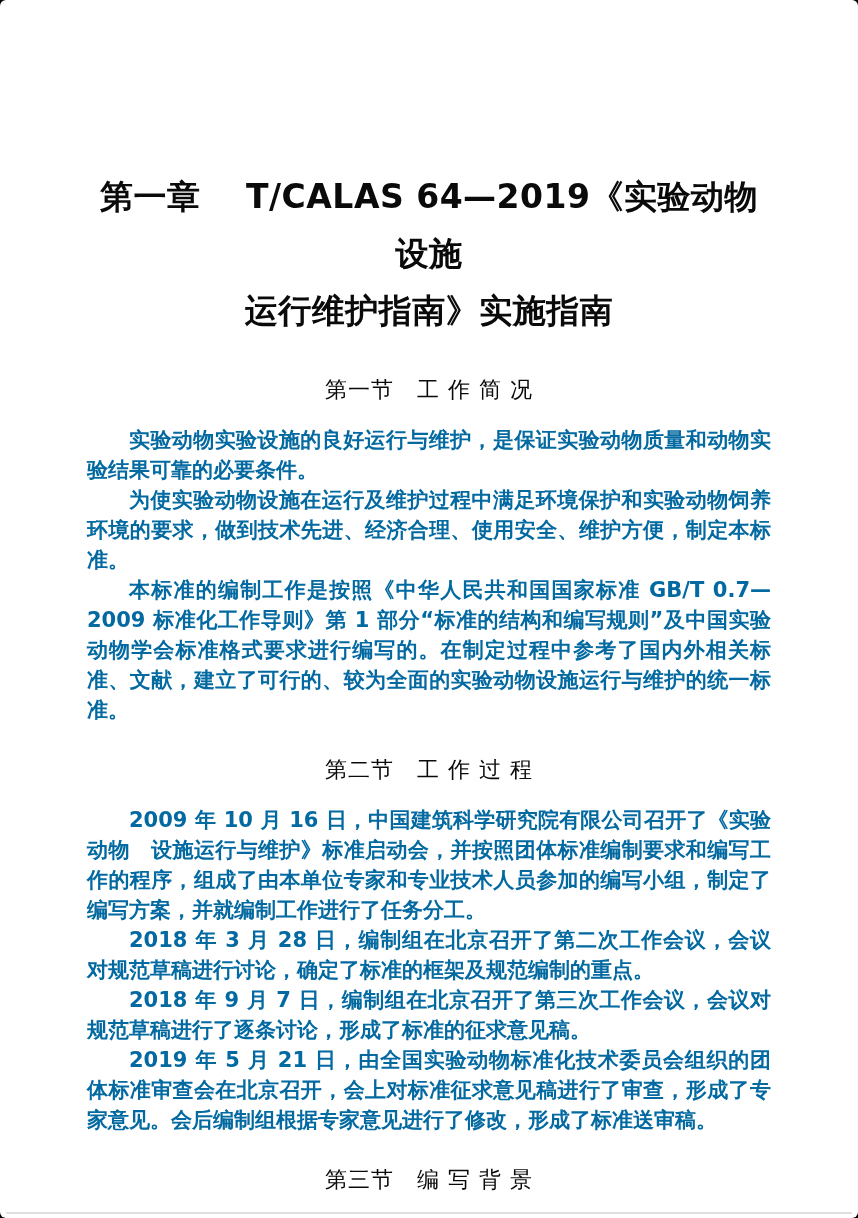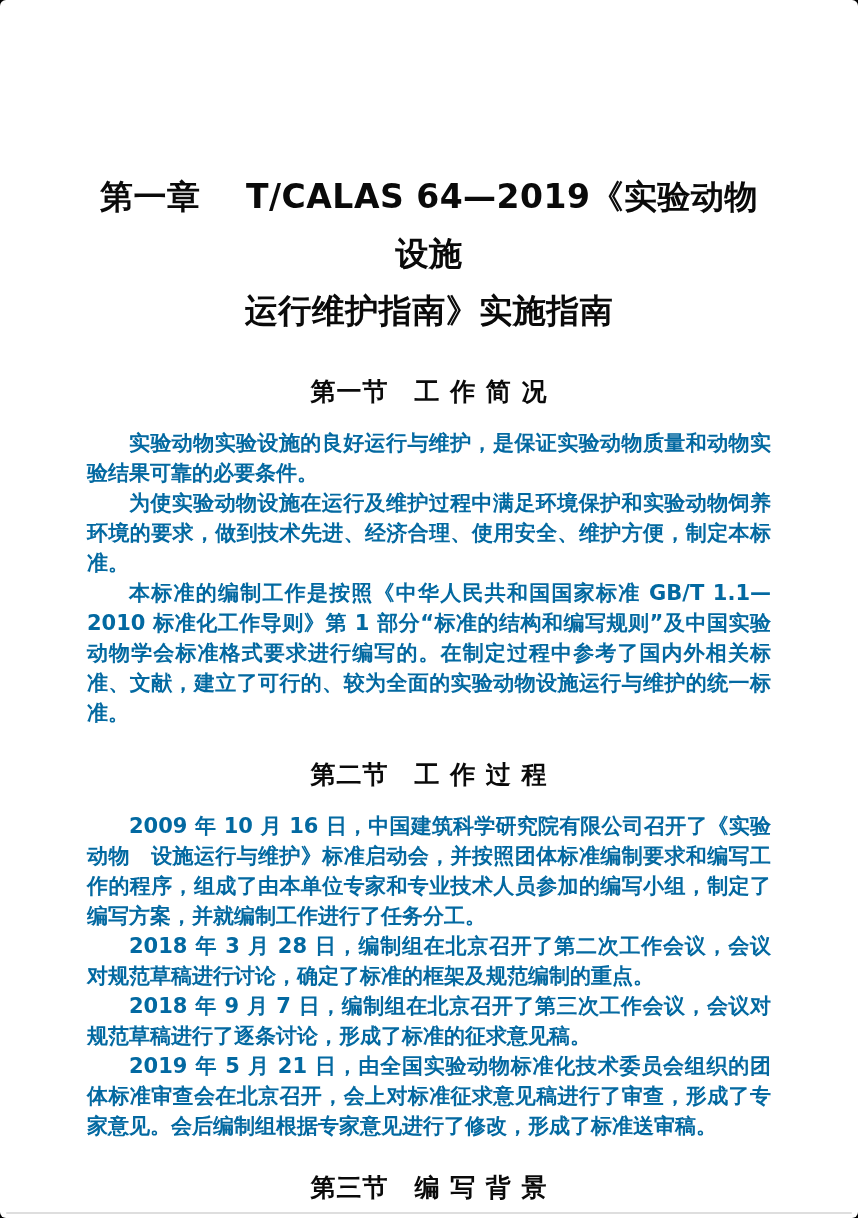--- a/index.html
+++ b/index.html
@@ -28,22 +28,22 @@
     line-height: 57px;
     font-weight: 700;
     text-align: center;
     letter-spacing: 0.5px;
     color: #0a0a0a;
   }
   .chapter-title .line {
     display: block;
   }
   .section-heading {
-    font-size: 25px;
-    font-weight: 700;
+    font-size: 22px;
+    font-weight: 400;
     text-align: center;
     letter-spacing: 1px;
     margin: 30px 0 20px 0;
     color: #0a0a0a;
   }
   .section-heading.first {
     margin-top: 36px;
   }
   .body-paragraph {
     margin: 0;
@@ -72,21 +72,21 @@
 
     <h1 class="chapter-title">
       <span class="line">第一章　 T/CALAS 64—2019《实验动物　设施</span>
       <span class="line">运行维护指南》实施指南</span>
     </h1>
 
     <section>
       <h2 class="section-heading first">第一节　工 作 简 况</h2>
       <p class="body-paragraph">实验动物实验设施的良好运行与维护，是保证实验动物质量和动物实验结果可靠的必要条件。</p>
       <p class="body-paragraph">为使实验动物设施在运行及维护过程中满足环境保护和实验动物饲养环境的要求，做到技术先进、经济合理、使用安全、维护方便，制定本标准。</p>
-      <p class="body-paragraph">本标准的编制工作是按照《中华人民共和国国家标准 GB/T 1.1—2010 标准化工作导则》第 1 部分“标准的结构和编写规则”及中国实验动物学会标准格式要求进行编写的。在制定过程中参考了国内外相关标准、文献，建立了可行的、较为全面的实验动物设施运行与维护的统一标准。</p>
+      <p class="body-paragraph">本标准的编制工作是按照《中华人民共和国国家标准 GB/T 0.7—2009 标准化工作导则》第 1 部分“标准的结构和编写规则”及中国实验动物学会标准格式要求进行编写的。在制定过程中参考了国内外相关标准、文献，建立了可行的、较为全面的实验动物设施运行与维护的统一标准。</p>
     </section>
 
     <section>
       <h2 class="section-heading">第二节　工 作 过 程</h2>
       <p class="body-paragraph">2009 年 10 月 16 日，中国建筑科学研究院有限公司召开了《实验动物　设施运行与维护》标准启动会，并按照团体标准编制要求和编写工作的程序，组成了由本单位专家和专业技术人员参加的编写小组，制定了编写方案，并就编制工作进行了任务分工。</p>
       <p class="body-paragraph">2018 年 3 月 28 日，编制组在北京召开了第二次工作会议，会议对规范草稿进行讨论，确定了标准的框架及规范编制的重点。</p>
       <p class="body-paragraph">2018 年 9 月 7 日，编制组在北京召开了第三次工作会议，会议对规范草稿进行了逐条讨论，形成了标准的征求意见稿。</p>
       <p class="body-paragraph">2019 年 5 月 21 日，由全国实验动物标准化技术委员会组织的团体标准审查会在北京召开，会上对标准征求意见稿进行了审查，形成了专家意见。会后编制组根据专家意见进行了修改，形成了标准送审稿。</p>
     </section>
 

